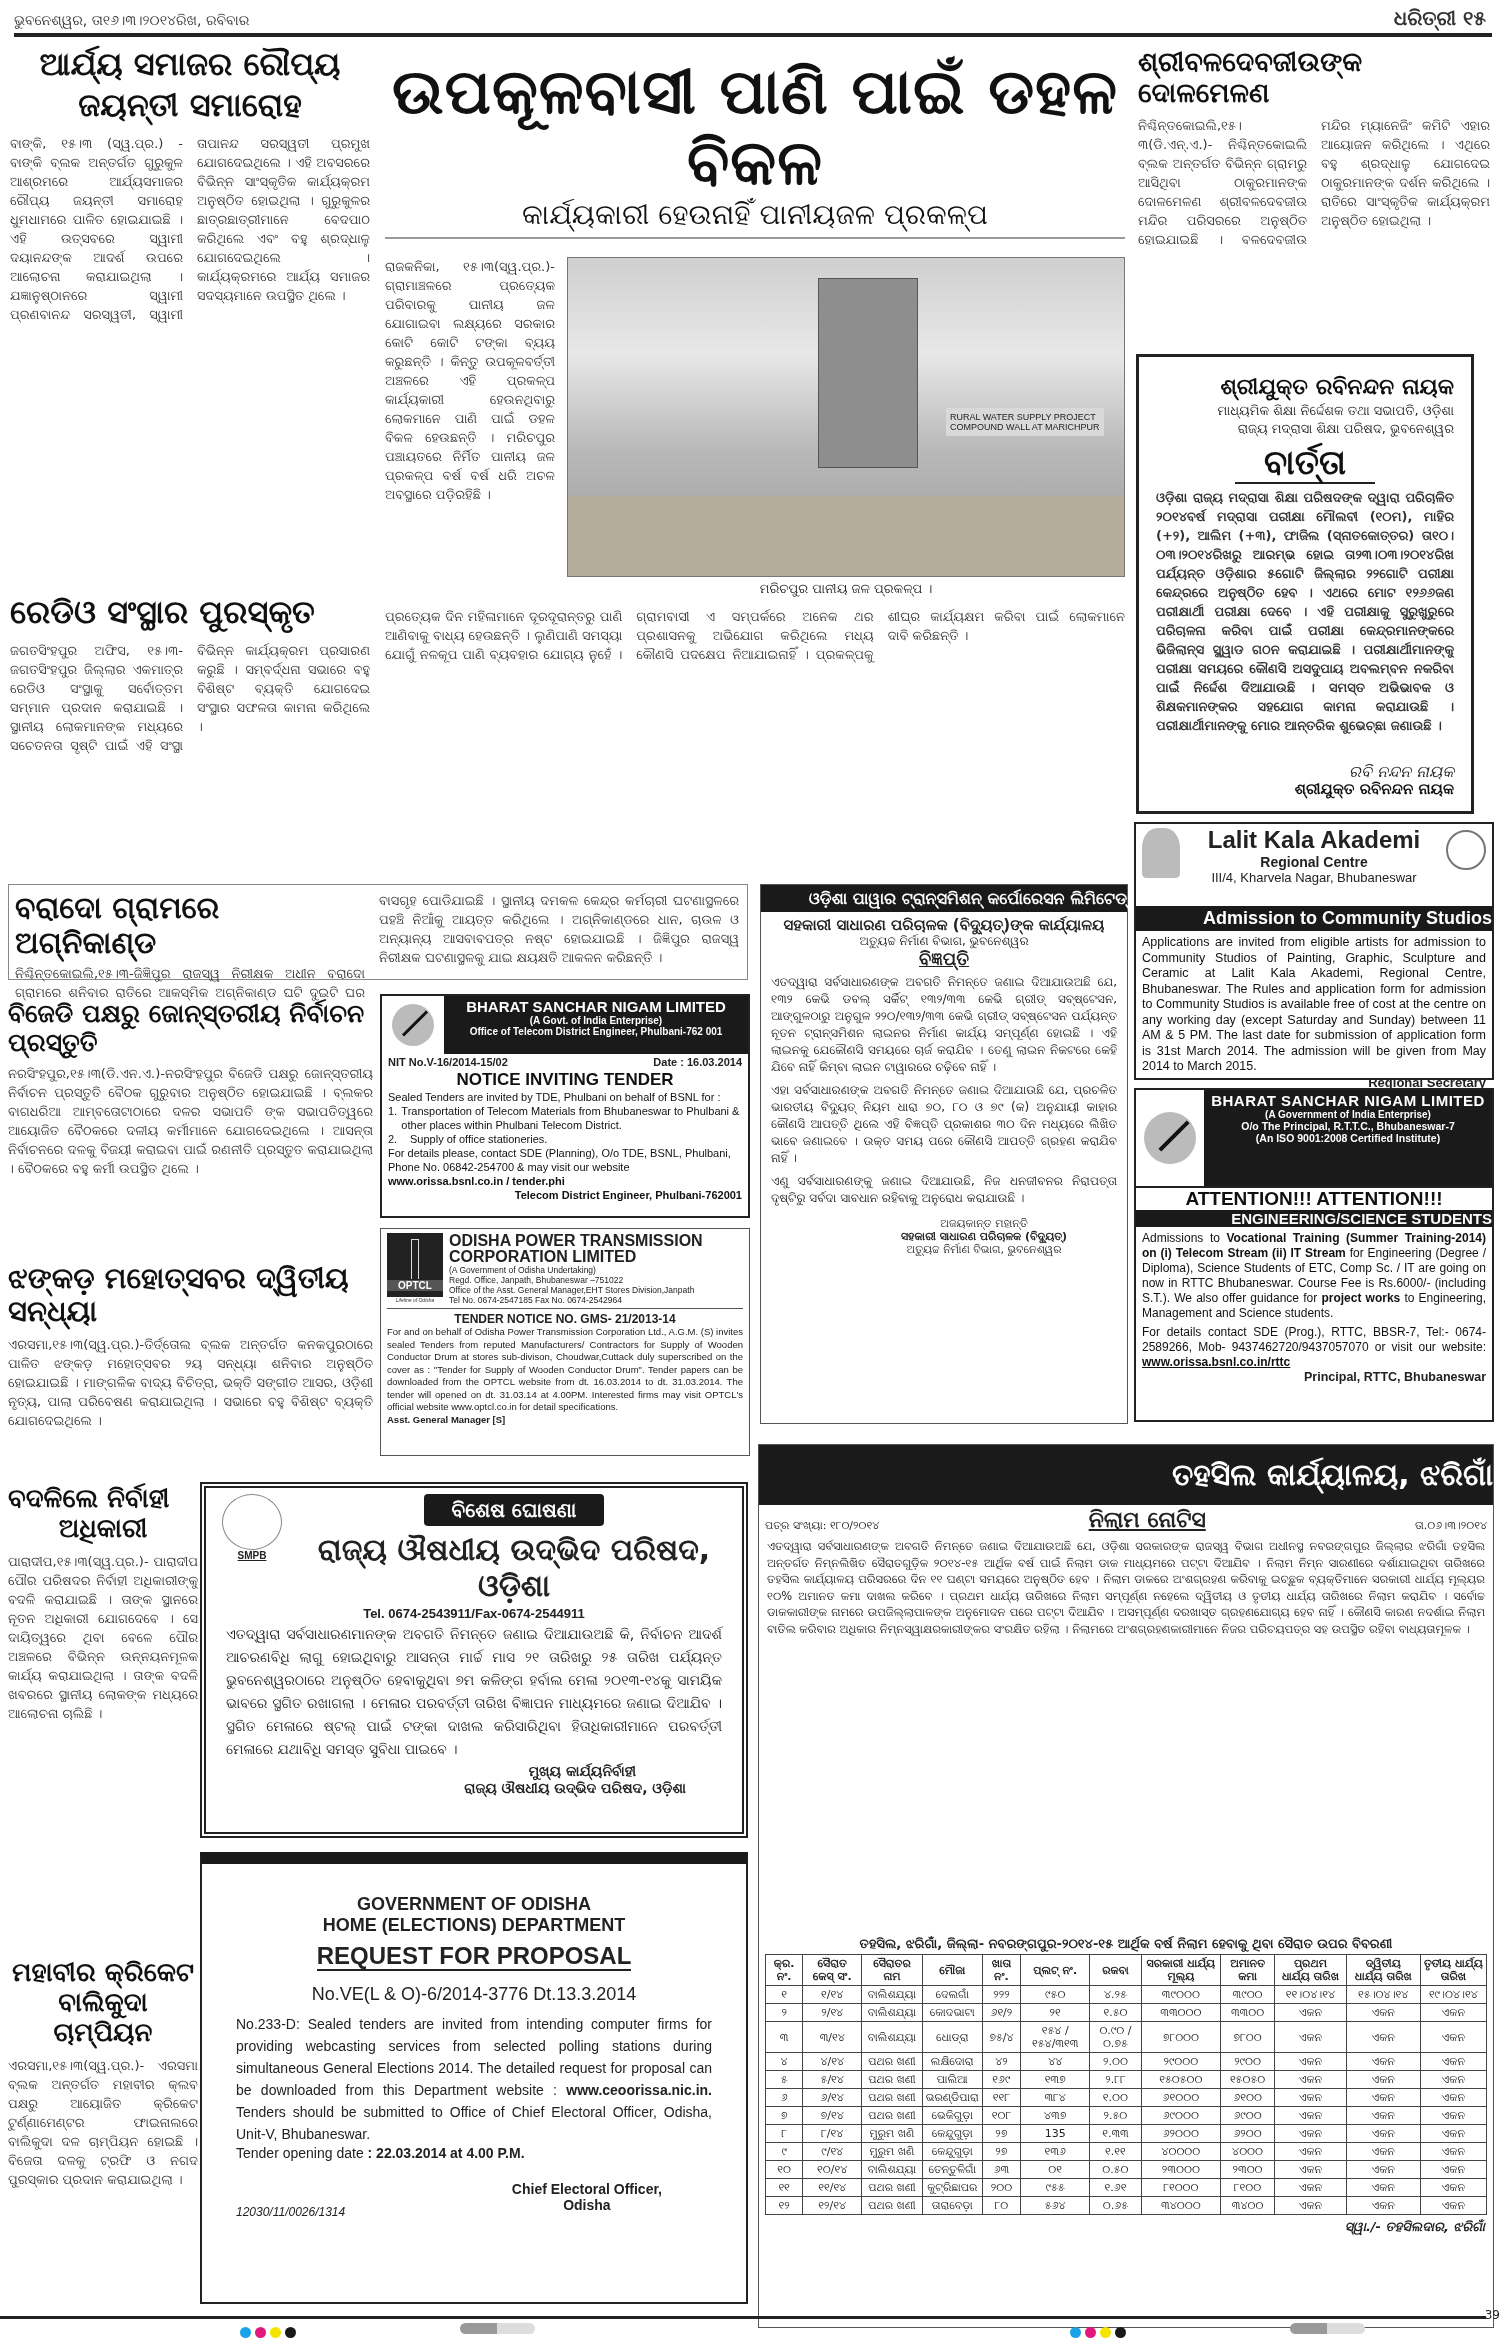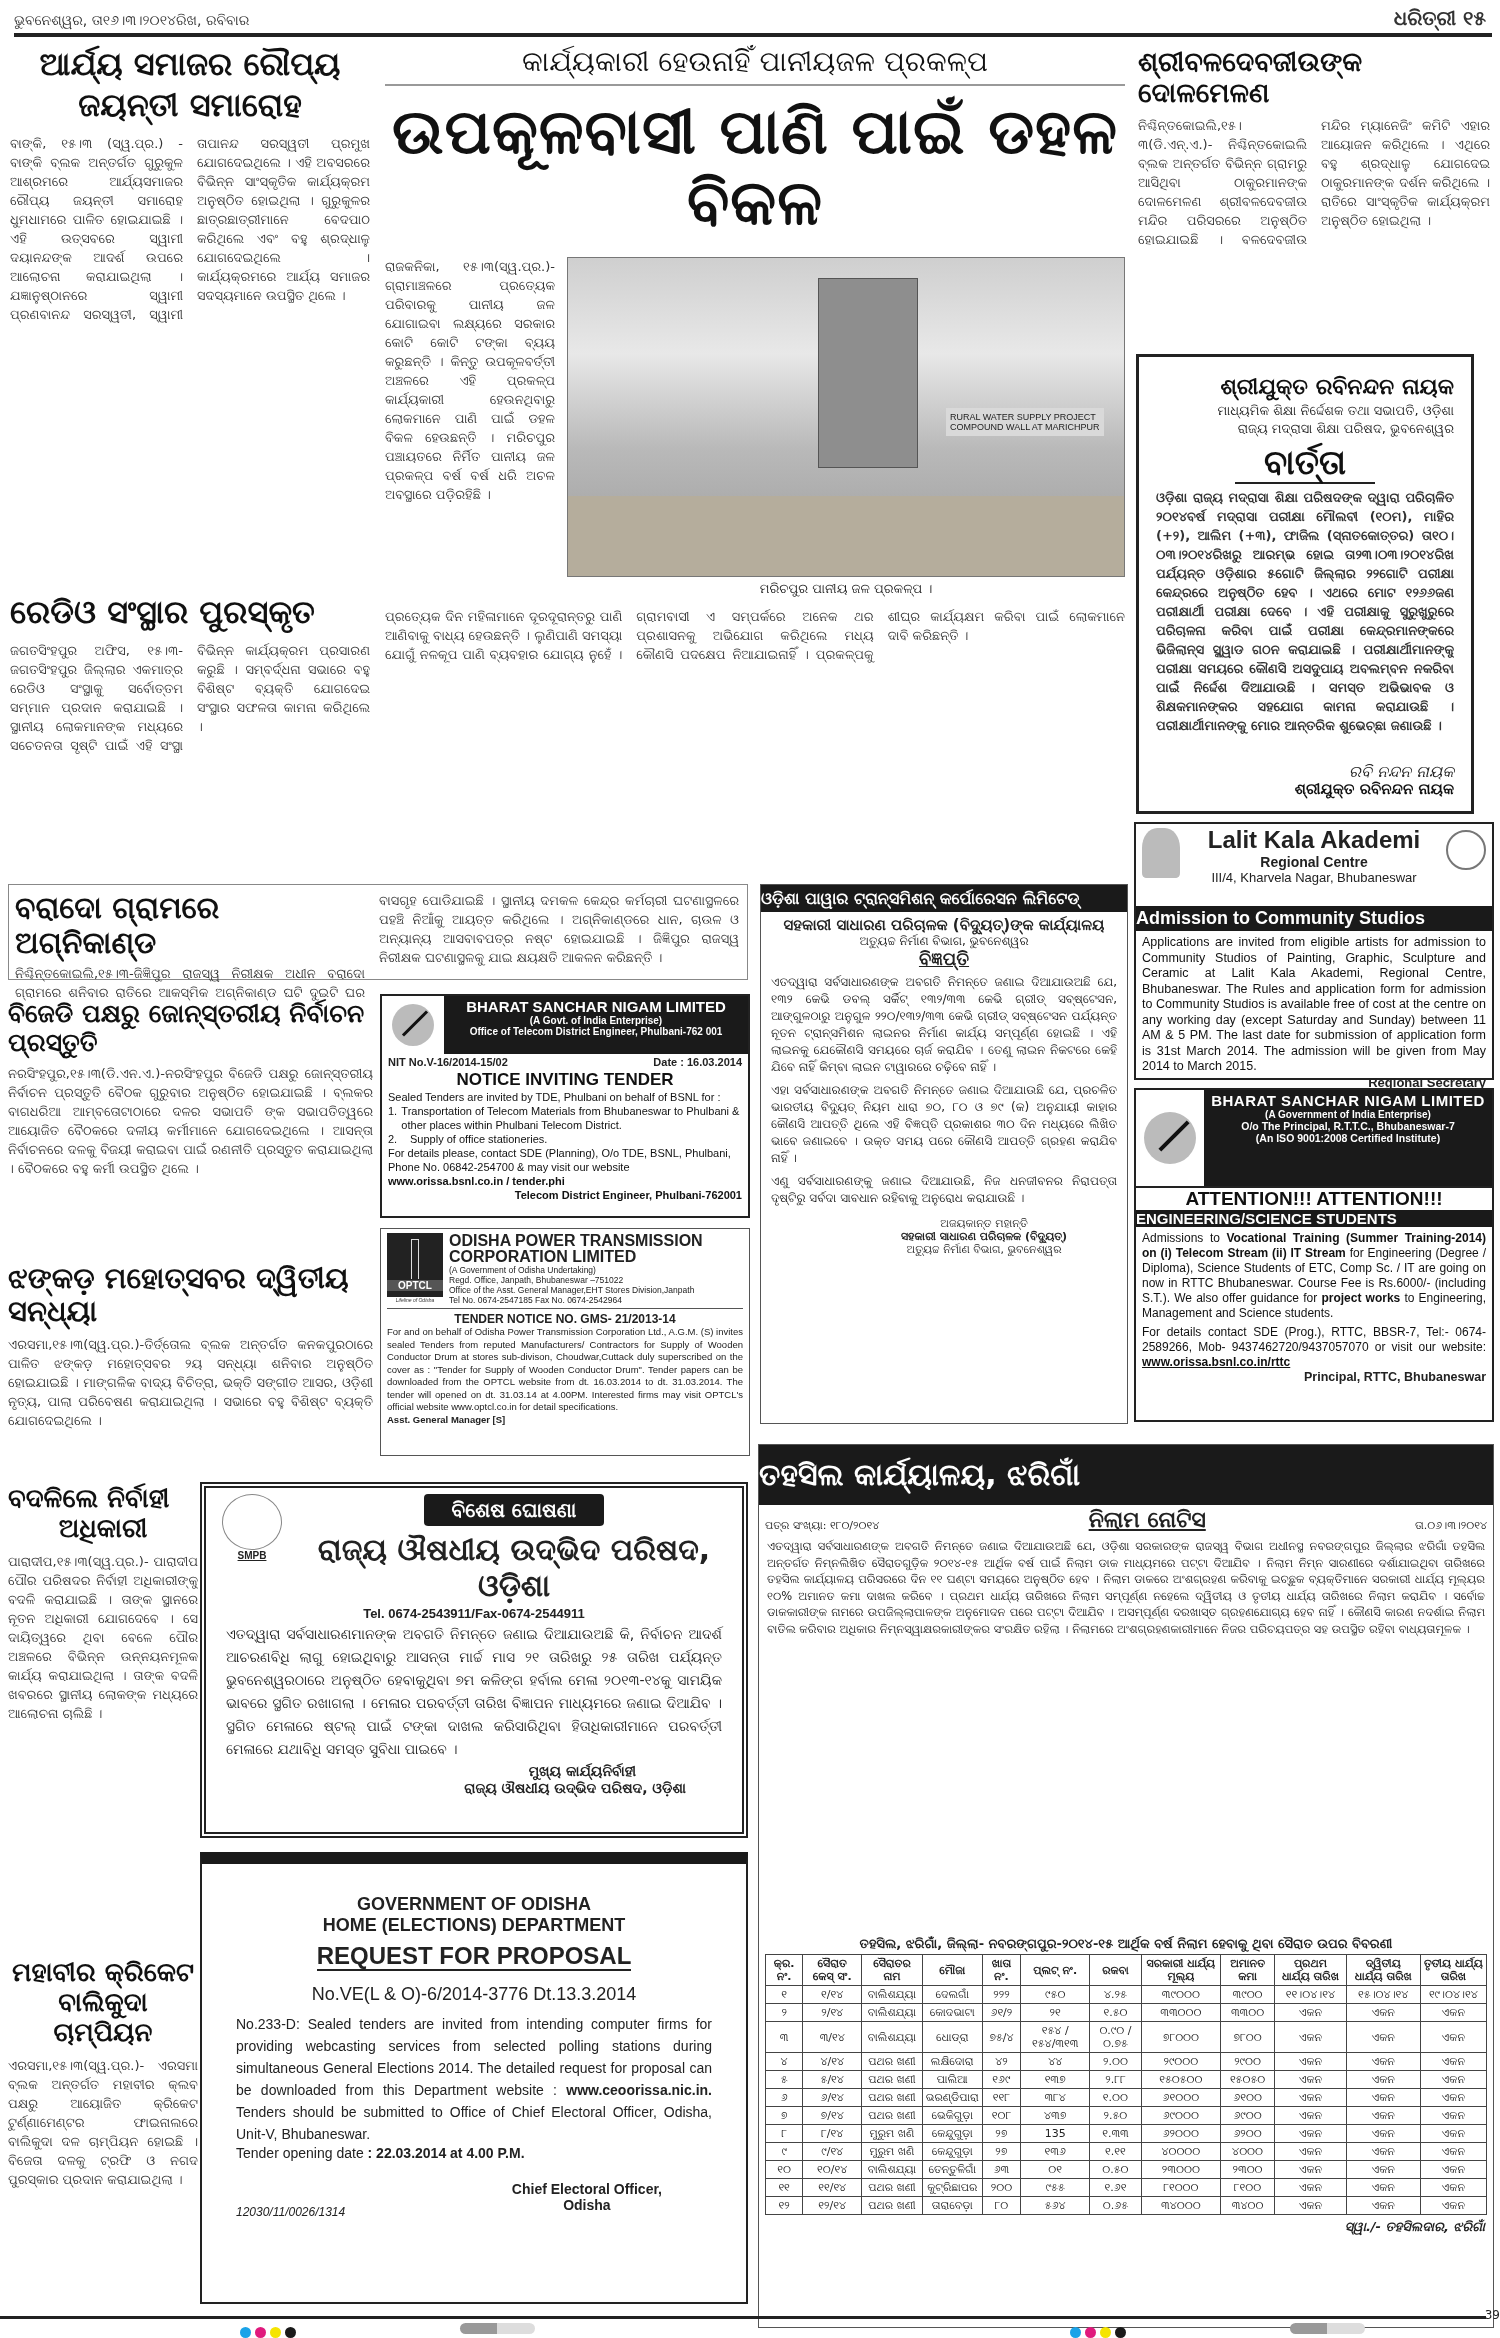--- a/index.html
+++ b/index.html
@@ -9,21 +9,21 @@
 .pagename{right:14px;top:6px;font-size:20px;font-weight:bold;color:#333}
 .rule{left:14px;right:8px;top:33px;height:4px;background:#222}
 .hd{font-weight:bold;color:#111;line-height:1.15}
 .body{font-size:13px;line-height:19px;color:#333;text-align:justify;overflow:hidden}
 .cols2{column-count:2;column-gap:14px}
 .cols3{column-count:3;column-gap:14px}
 .boxed{border:2px solid #222;background:#fff}
 .boxthin{border:1px solid #888}
 .photo{background:linear-gradient(180deg,#cfcfcf 0%,#e8e8e8 30%,#b9b9b9 60%,#9a9a9a 100%);border:1px solid #777}
 .en{font-family:"Liberation Sans",sans-serif}
-.blackbar{background:#1a1a1a;color:#fff;text-align:left}
+.blackbar{background:#1a1a1a;color:#fff;text-align:right}
 .center{text-align:center}
 table.nt{border-collapse:collapse;width:100%;font-size:11px}
 table.nt th,table.nt td{border:1px solid #444;padding:2px 3px;text-align:center;color:#222}
 table.nt th{font-weight:bold;font-size:11px}
 .dots span{display:inline-block;width:11px;height:11px;border-radius:50%;margin-right:4px}
 .pill{width:75px;height:11px;border-radius:6px;background:linear-gradient(90deg,#999 50%,#ddd 50%)}
 </style>
 </head>
 <body>
 
@@ -36,22 +36,22 @@
   <div class="hd center" style="font-size:32px;margin-top:4px">ଜୟନ୍ତୀ ସମାରୋହ</div>
   <div class="body cols2" style="height:470px;margin-top:10px">ବାଙ୍କି, ୧୫।୩ (ସ୍ୱ.ପ୍ର.) - ବାଙ୍କି ବ୍ଲକ ଅନ୍ତର୍ଗତ ଗୁରୁକୁଳ ଆଶ୍ରମରେ ଆର୍ଯ୍ୟସମାଜର ରୌପ୍ୟ ଜୟନ୍ତୀ ସମାରୋହ ଧୁମଧାମରେ ପାଳିତ ହୋଇଯାଇଛି । ଏହି ଉତ୍ସବରେ ସ୍ୱାମୀ ଦୟାନନ୍ଦଙ୍କ ଆଦର୍ଶ ଉପରେ ଆଲୋଚନା କରାଯାଇଥିଲା । ଯଜ୍ଞାନୁଷ୍ଠାନରେ ସ୍ୱାମୀ ପ୍ରଣବାନନ୍ଦ ସରସ୍ୱତୀ, ସ୍ୱାମୀ ତାପାନନ୍ଦ ସରସ୍ୱତୀ ପ୍ରମୁଖ ଯୋଗଦେଇଥିଲେ । ଏହି ଅବସରରେ ବିଭିନ୍ନ ସାଂସ୍କୃତିକ କାର୍ଯ୍ୟକ୍ରମ ଅନୁଷ୍ଠିତ ହୋଇଥିଲା । ଗୁରୁକୁଳର ଛାତ୍ରଛାତ୍ରୀମାନେ ବେଦପାଠ କରିଥିଲେ ଏବଂ ବହୁ ଶ୍ରଦ୍ଧାଳୁ ଯୋଗଦେଇଥିଲେ । କାର୍ଯ୍ୟକ୍ରମରେ ଆର୍ଯ୍ୟ ସମାଜର ସଦସ୍ୟମାନେ ଉପସ୍ଥିତ ଥିଲେ ।</div>
 </div>
 
 <div class="abs" style="left:10px;top:594px;width:360px">
   <div class="hd" style="font-size:32px">ରେଡିଓ ସଂସ୍ଥାର ପୁରସ୍କୃତ</div>
   <div class="body cols2" style="height:230px;margin-top:10px">ଜଗତସିଂହପୁର ଅଫିସ, ୧୫।୩- ଜଗତସିଂହପୁର ଜିଲ୍ଲାର ଏକମାତ୍ର ରେଡିଓ ସଂସ୍ଥାକୁ ସର୍ବୋତ୍ତମ ସମ୍ମାନ ପ୍ରଦାନ କରାଯାଇଛି । ସ୍ଥାନୀୟ ଲୋକମାନଙ୍କ ମଧ୍ୟରେ ସଚେତନତା ସୃଷ୍ଟି ପାଇଁ ଏହି ସଂସ୍ଥା ବିଭିନ୍ନ କାର୍ଯ୍ୟକ୍ରମ ପ୍ରସାରଣ କରୁଛି । ସମ୍ବର୍ଦ୍ଧନା ସଭାରେ ବହୁ ବିଶିଷ୍ଟ ବ୍ୟକ୍ତି ଯୋଗଦେଇ ସଂସ୍ଥାର ସଫଳତା କାମନା କରିଥିଲେ ।</div>
 </div>
 
 <div class="abs" style="left:385px;top:46px;width:740px">
+  <div class="hd center" style="font-size:62px;margin-top:10px;letter-spacing:1px">ଉପକୂଳବାସୀ ପାଣି ପାଇଁ ଡହଳ ବିକଳ</div>
   <div class="hd center" style="font-size:28px;font-weight:normal;border-bottom:2px solid #999;padding-bottom:6px">କାର୍ଯ୍ୟକାରୀ ହେଉନାହିଁ ପାନୀୟଜଳ ପ୍ରକଳ୍ପ</div>
-  <div class="hd center" style="font-size:62px;margin-top:10px;letter-spacing:1px">ଉପକୂଳବାସୀ ପାଣି ପାଇଁ ଡହଳ ବିକଳ</div>
   <div style="display:flex;margin-top:18px;gap:12px">
     <div class="body" style="width:170px;height:330px">ରାଜକନିକା, ୧୫।୩(ସ୍ୱ.ପ୍ର.)- ଗ୍ରାମାଞ୍ଚଳରେ ପ୍ରତ୍ୟେକ ପରିବାରକୁ ପାନୀୟ ଜଳ ଯୋଗାଇବା ଲକ୍ଷ୍ୟରେ ସରକାର କୋଟି କୋଟି ଟଙ୍କା ବ୍ୟୟ କରୁଛନ୍ତି । କିନ୍ତୁ ଉପକୂଳବର୍ତ୍ତୀ ଅଞ୍ଚଳରେ ଏହି ପ୍ରକଳ୍ପ କାର୍ଯ୍ୟକାରୀ ହେଉନଥିବାରୁ ଲୋକମାନେ ପାଣି ପାଇଁ ଡହଳ ବିକଳ ହେଉଛନ୍ତି । ମରିଚପୁର ପଞ୍ଚାୟତରେ ନିର୍ମିତ ପାନୀୟ ଜଳ ପ୍ରକଳ୍ପ ବର୍ଷ ବର୍ଷ ଧରି ଅଚଳ ଅବସ୍ଥାରେ ପଡ଼ିରହିଛି ।</div>
     <div style="width:558px">
       <div class="photo" style="height:320px;position:relative">
         <div style="position:absolute;left:250px;top:20px;width:100px;height:190px;background:#8e8e8e;border:1px solid #555"></div>
         <div style="position:absolute;left:0;right:0;bottom:0;height:80px;background:#b5ad9c"></div>
         <div class="en" style="position:absolute;right:20px;top:150px;width:158px;font-size:9px;color:#222;background:#d9d9d9;padding:4px">RURAL WATER SUPPLY PROJECT COMPOUND WALL AT MARICHPUR</div>
       </div>
       <div class="center" style="font-size:13px;margin-top:4px">ମରିଚପୁର ପାନୀୟ ଜଳ ପ୍ରକଳ୍ପ ।</div>
     </div>

